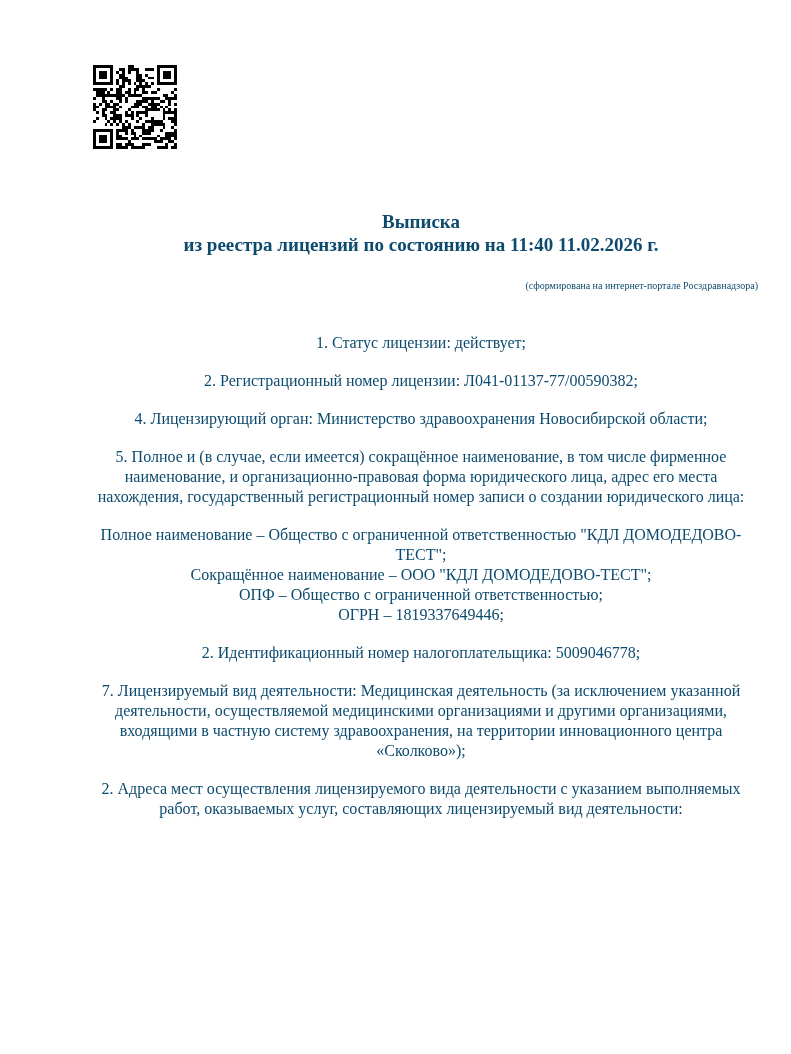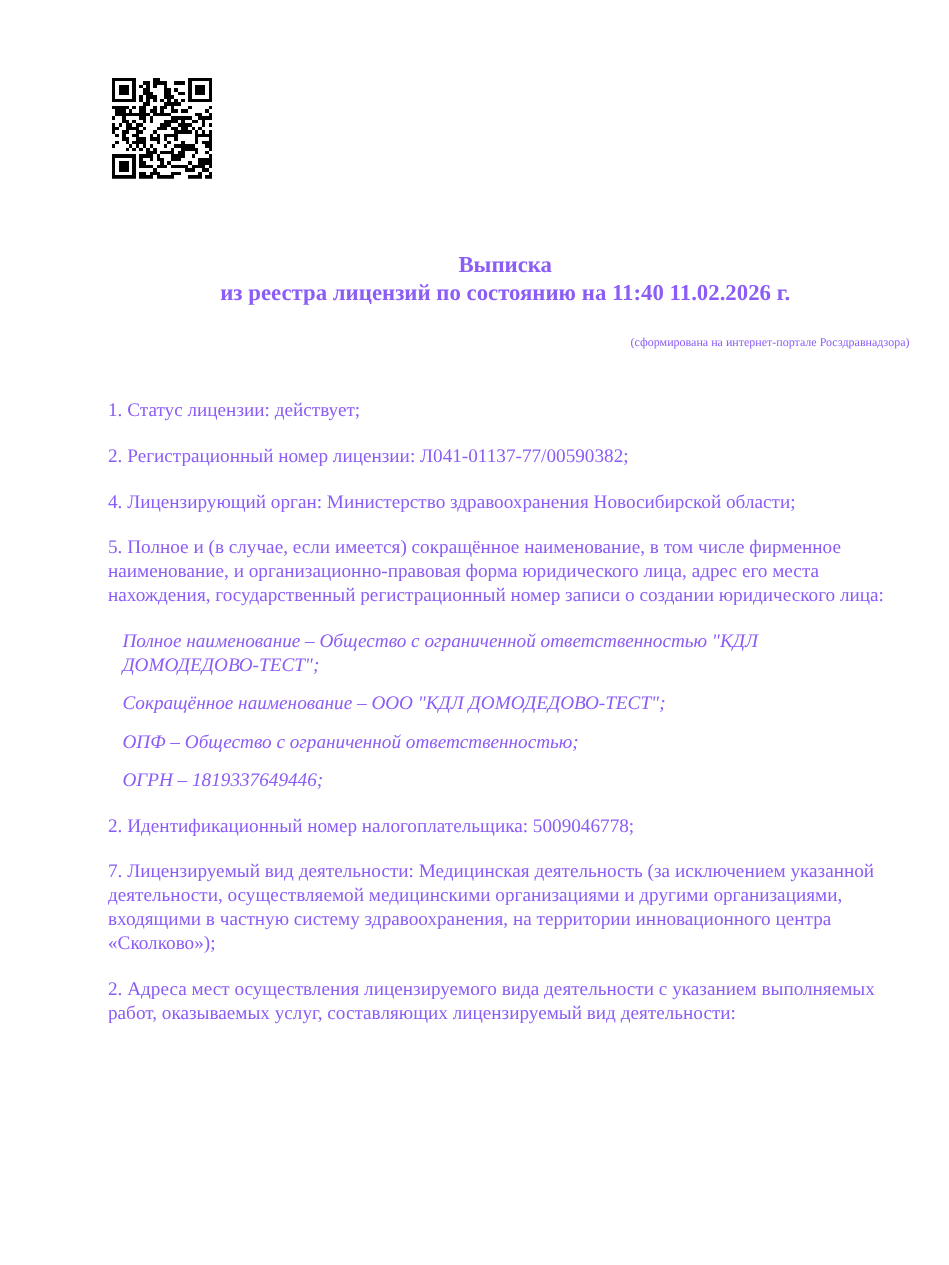--- a/index.html
+++ b/index.html
@@ -5,21 +5,21 @@
   html, body {
     margin: 0;
     padding: 0;
     background: #ffffff;
   }
   .page {
     position: relative;
     width: 791px;
     height: 1054px;
     background: #ffffff;
-    color: #8b5cf6;
+    color: #0c4a6e;
     font-family: "Liberation Serif", "DejaVu Serif", serif;
     overflow: hidden;
   }
   .qr {
     position: absolute;
     left: 93px;
     top: 65px;
     width: 84px;
     height: 84px;
   }
@@ -48,31 +48,30 @@
     font-size: 10px;
     line-height: 16px;
   }
   .body-text {
     position: absolute;
     left: 90px;
     top: 333px;
     width: 662px;
     font-size: 16px;
     line-height: 20px;
-    text-align: left;
+    text-align: center;
   }
   .body-text p {
     margin: 0 0 18px 0;
   }
   .detail-lines {
     margin: 0 0 18px 0;
   }
   .detail-lines div {
-    margin: 12px;
-    font-style: italic;
+    margin: 0;
   }
 </style>
 </head>
 <body>
 
 <div class="page">
 
   <div class="qr">
     <svg id="qr-svg" xmlns="http://www.w3.org/2000/svg" viewBox="0 0 29 29">
         <g fill="#000000" shape-rendering="crispEdges">

